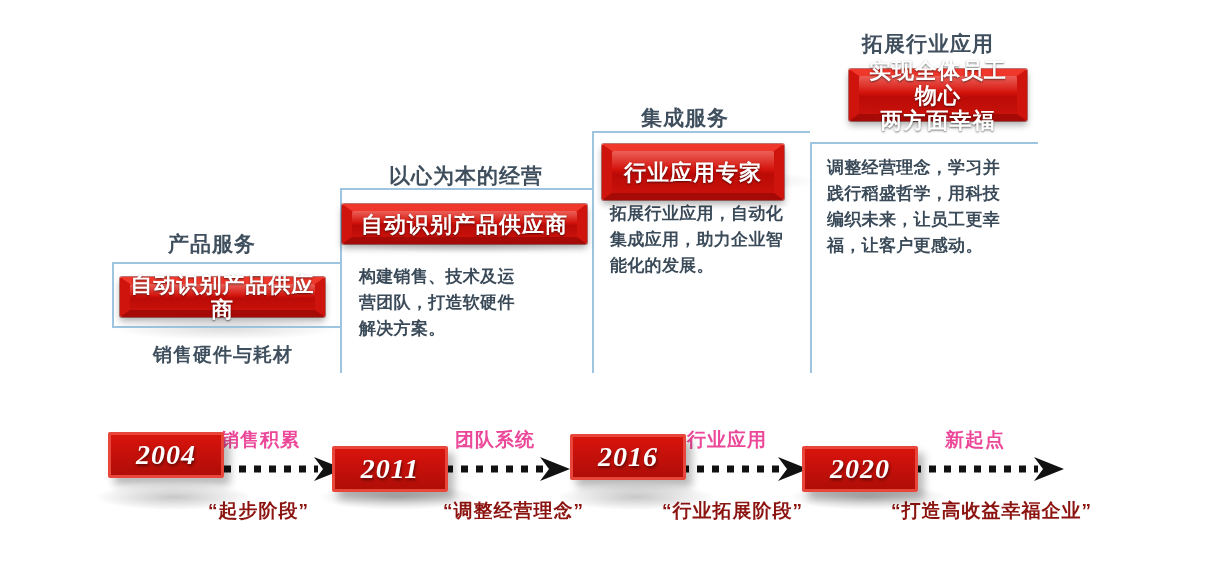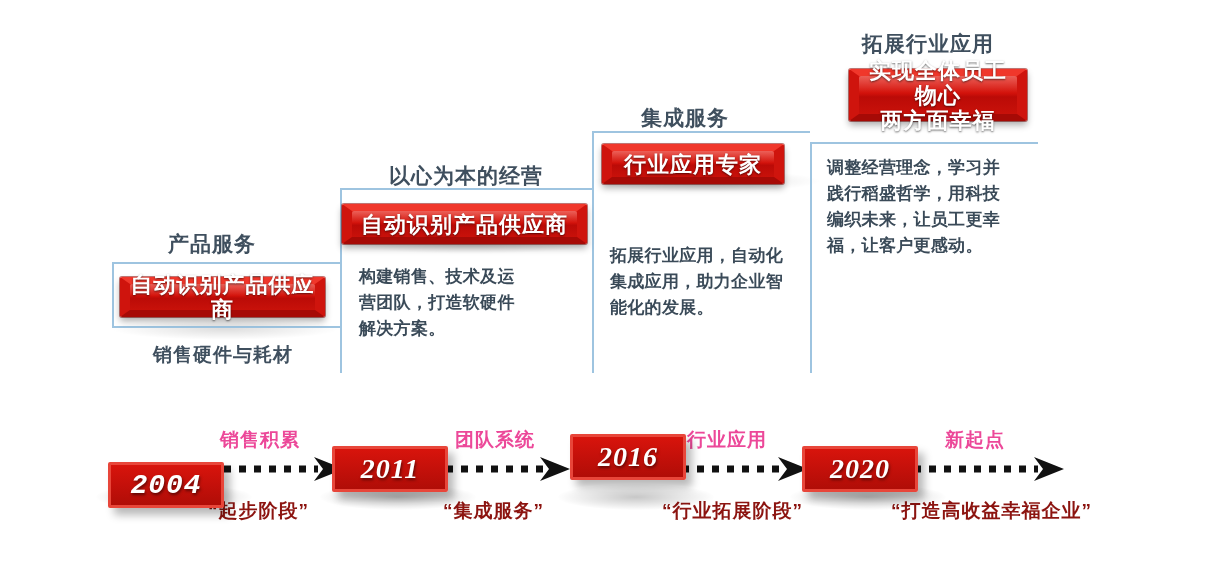--- a/index.html
+++ b/index.html
@@ -145,24 +145,24 @@
 
   <div class="stage-title" style="left:389px;top:162px;">以心为本的经营</div>
   <div class="tag" style="left:342px;top:204px;width:245px;height:40px;">
     <span>自动识别产品供应商</span>
   </div>
   <div class="panel-body" style="left:359px;top:264px;width:225px;">构建销售、技术及运
 营团队，打造软硬件
 解决方案。</div>
 
   <div class="stage-title" style="left:641px;top:104px;">集成服务</div>
-  <div class="tag" style="left:602px;top:144px;width:182px;height:40px;">
+  <div class="tag" style="left:602px;top:144px;width:182px;height:56px;">
     <span>行业应用专家</span>
   </div>
-  <div class="panel-body" style="left:610px;top:201px;width:200px;margin-top:42px;">拓展行业应用，自动化
+  <div class="panel-body" style="left:610px;top:201px;width:200px;">拓展行业应用，自动化
 集成应用，助力企业智
 能化的发展。</div>
 
   <div class="stage-title" style="left:862px;top:30px;">拓展行业应用</div>
   <div class="tag" style="left:849px;top:69px;width:178px;height:52px;">
     <span>实现全体员工物心
 两方面幸福</span>
   </div>
   <div class="panel-body" style="left:827px;top:155px;width:208px;">调整经营理念，学习并
 践行稻盛哲学，用科技
@@ -184,31 +184,31 @@
   </svg>
   <svg class="tl-arrow" style="left:680px;top:455px;" width="132" height="28" viewBox="0 0 132 28">
     <line x1="2" y1="14" x2="102" y2="14" stroke="#111" stroke-width="7" stroke-dasharray="7,8" stroke-linecap="butt"></line>
     <path d="M98 2 L128 14 L98 26 L107 14 Z" fill="#111"></path>
   </svg>
   <svg class="tl-arrow" style="left:912px;top:455px;" width="156" height="28" viewBox="0 0 156 28">
     <line x1="2" y1="14" x2="126" y2="14" stroke="#111" stroke-width="7" stroke-dasharray="7,8" stroke-linecap="butt"></line>
     <path d="M122 2 L152 14 L122 26 L131 14 Z" fill="#111"></path>
   </svg>
 
-  <div class="tl-year" style="left:108px;top:462px;font-family:Liberation Mono, monospace;">
+  <div class="tl-year" style="left:108px;top:432px;">
     <span>2004</span>
   </div>
   <div class="tl-label" style="left:220px;top:427px;">销售积累</div>
   <div class="tl-sub" style="left:208px;top:498px;">“起步阶段”</div>
 
   <div class="tl-year" style="left:332px;top:446px;">
     <span>2011</span>
   </div>
   <div class="tl-label" style="left:455px;top:427px;">团队系统</div>
-  <div class="tl-sub" style="left:443px;top:498px;">“集成服务”</div>
+  <div class="tl-sub" style="left:443px;top:498px;">“调整经营理念”</div>
 
   <div class="tl-year" style="left:570px;top:434px;">
     <span>2016</span>
   </div>
   <div class="tl-label" style="left:687px;top:427px;">行业应用</div>
   <div class="tl-sub" style="left:662px;top:498px;">“行业拓展阶段”</div>
 
   <div class="tl-year" style="left:802px;top:446px;">
     <span>2020</span>
   </div>

